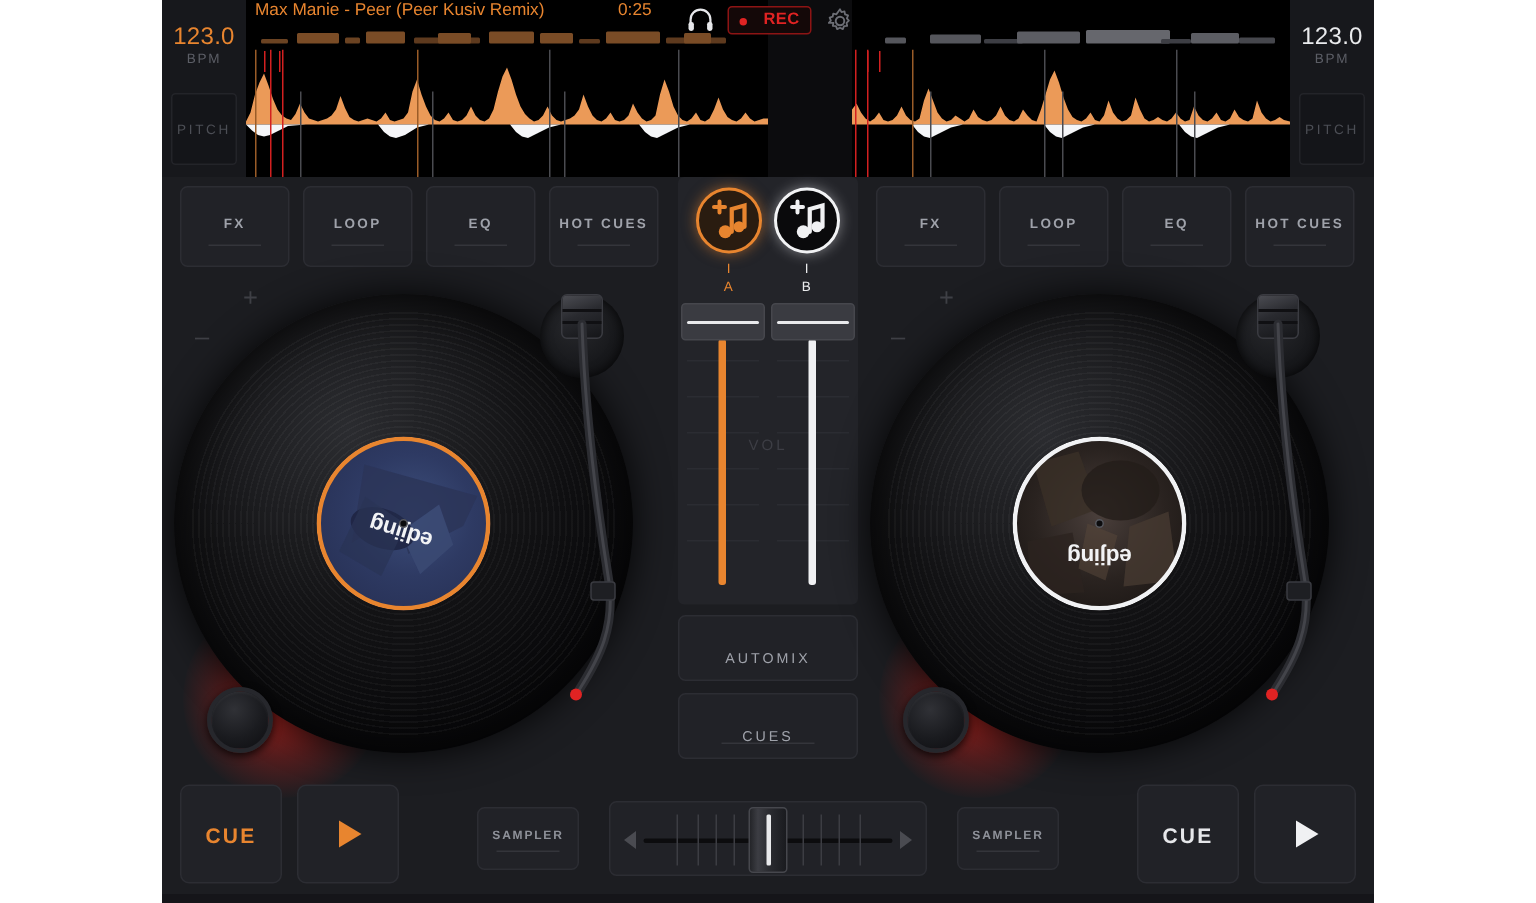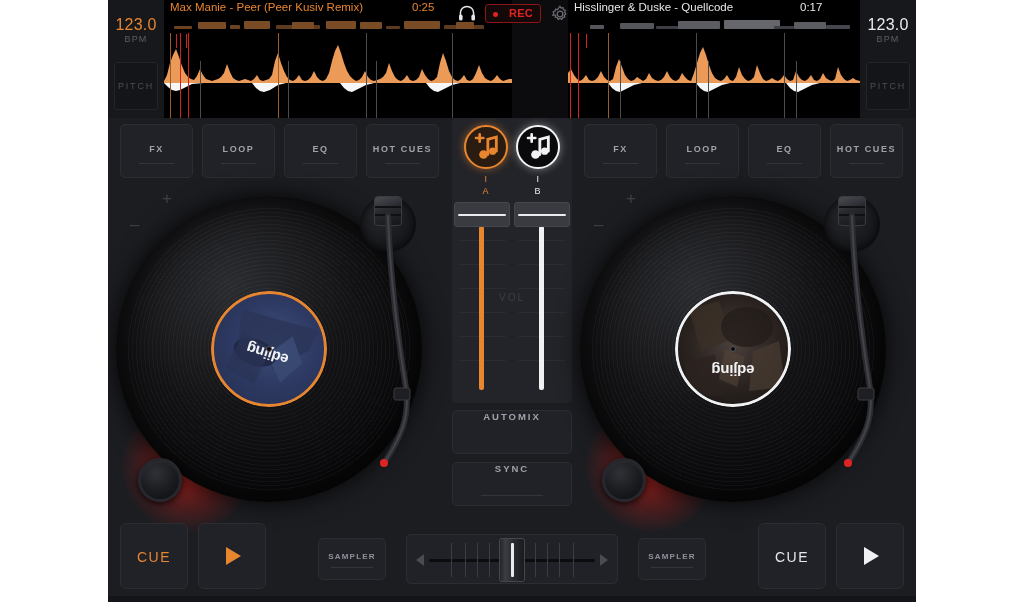--- a/index.html
+++ b/index.html
@@ -93,22 +93,22 @@
   .f-line.o { background: #e8852f; } .f-line.w { background: #f0f1f3; }
   .f-cap { position: absolute; width: 56px; height: 25px; background: #3a3b41;
            border-radius: 3px; border: 1px solid #46474d; }
   .f-cap .slit { position: absolute; left: 3px; right: 3px; top: 11px; height: 2px;
                  background: #e9eaec; border-radius: 1px; }
   .vol-lbl { position: absolute; left: 0; top: 92px; width: 120px; text-align: center;
              font-size: 10px; letter-spacing: 2px; color: #3d3e45; }
 
   .mixbtn { position: absolute; left: 344px; width: 120px; height: 44px;
             background: #212227; border: 1px solid #2c2d33; border-radius: 5px; }
-  .mixbtn .t { position: absolute; left: 0; top: 0; width: 100%; text-align: center;
-               font-size: 9.5px; font-weight: 700; letter-spacing: 2px; color: #9fa2aa; }
+  .mixbtn .t { position: absolute; left: 0; top: 23px; width: 100%; text-align: center;
+               font-size: 9.5px; font-weight: 400; letter-spacing: 2px; color: #9fa2aa; }
   .mixbtn .u { position: absolute; left: 28px; right: 28px; top: 32px; height: 1px; background: #34353b; }
 
   
   .deckzone { position: absolute; top: 118px; width: 344px; height: 400px; }
   .deckzone.left  { left: 0; }
   .deckzone.right { left: 464px; }
 
   .platter { position: absolute; border-radius: 50%;
              background:
                radial-gradient(circle at 38% 30%, #2b2c30 0%, #131315 42%, #0a0a0c 72%, #050506 100%);
@@ -144,21 +144,21 @@
                   box-shadow: inset 0 0 8px rgba(0,0,0,.8); }
   .tonearm-head { position: absolute; width: 28px; height: 30px; border-radius: 4px;
                   background: linear-gradient(160deg, #4b4c52 0%, #292a2f 45%, #151619 100%);
                   border: 1px solid #3a3b41; }
   .tonearm-head .band { position: absolute; left: 0; right: 0; height: 2px; background: #101013; }
 
   
   .bigbtn { position: absolute; bottom: 13px; width: 68px; height: 66px;
             background: #212227; border: 1px solid #2c2d33; border-radius: 6px; }
   .bigbtn .t { position: absolute; left: 0; top: 25px; width: 100%; text-align: center;
-               font-size: 14px; font-weight: 400; letter-spacing: 1.5px; }
+               font-size: 14px; font-weight: 700; letter-spacing: 1.5px; }
   .tri { position: absolute; left: 50%; top: 50%; width: 0; height: 0;
          border-top: 9px solid transparent; border-bottom: 9px solid transparent;
          transform: translate(-40%, -50%); }
   .tri.o { border-left: 15px solid #e8852f; }
   .tri.w { border-left: 15px solid #f0f1f3; }
 
   .sampler { position: absolute; bottom: 22px; width: 68px; height: 42px;
              background: #212227; border: 1px solid #2c2d33; border-radius: 5px; }
   .sampler .t { position: absolute; left: 0; top: 13px; width: 100%; text-align: center;
                 font-size: 8px; font-weight: 700; letter-spacing: 1.2px; color: #8e9199; }
@@ -251,24 +251,20 @@
       </div>
       <div class="gearico" style="left:94px;top:2px">
         <svg width="18" height="18" viewBox="0 0 24 24">
           <path d="M12 8.2a3.8 3.8 0 1 0 0 7.6 3.8 3.8 0 0 0 0-7.6z" fill="none" stroke="#6c6e75" stroke-width="1.7"></path>
           <path d="M12 1.6l1.3 2.5 2.7-.7.5 2.8 2.7.8-1.1 2.6 1.8 2.1-2.1 1.9.6 2.7-2.8.3-1.1 2.6-2.5-1.2-2.5 1.2-1.1-2.6-2.8-.3.6-2.7L2.1 13.7l1.8-2.1L2.8 9l2.7-.8.5-2.8 2.7.7z" fill="none" stroke="#6c6e75" stroke-width="1.6" stroke-linejoin="round"></path>
         </svg>
       </div>
     </div>
 
     <div class="deckhead right">
-      <div class="titlerow">
-        <div class="trk-title whitetxt">Hisslinger &amp; Duske - Quellcode</div>
-        <div class="trk-time whitetxt" style="left:226px">0:17</div>
-      </div>
       <div class="overview">
         <div class="ov-bar" style="left:22px;width:14px;height:4px;background:#55565c"></div>
         <div class="ov-bar" style="left:52px;width:34px;height:6px;background:#55565c"></div>
         <div class="ov-bar" style="left:88px;width:26px;height:3px;background:#3d3e44"></div>
         <div class="ov-bar" style="left:110px;width:42px;height:8px;background:#5c5d63"></div>
         <div class="ov-bar" style="left:156px;width:56px;height:9px;background:#66676d"></div>
         <div class="ov-bar" style="left:206px;width:20px;height:3px;background:#3d3e44"></div>
         <div class="ov-bar" style="left:226px;width:32px;height:7px;background:#5c5d63"></div>
         <div class="ov-bar" style="left:258px;width:24px;height:4px;background:#46474d"></div>
         <div class="playhead b" style="left:10px;top:16px;height:14px"></div>
@@ -427,21 +423,21 @@
           <div class="slit"></div>
         </div>
       </div>
     </div>
   </div>
 
   <div class="mixbtn" style="top:410px">
     <div class="t">AUTOMIX</div>
   </div>
   <div class="mixbtn" style="top:462px">
-    <div class="t">SYNC</div>
+    <div class="t">CUES</div>
     <div class="u"></div>
   </div>
 
   <div class="deckzone right">
     <div class="plusmin" style="left:54px;top:72px">+</div>
     <div class="plusmin" style="left:22px;top:98px">–</div>
 
     <div class="strobe" style="left:14px;top:282px;width:132px;height:132px"></div>
 
     <div class="platter" style="left:8px;top:78px;width:306px;height:306px">

